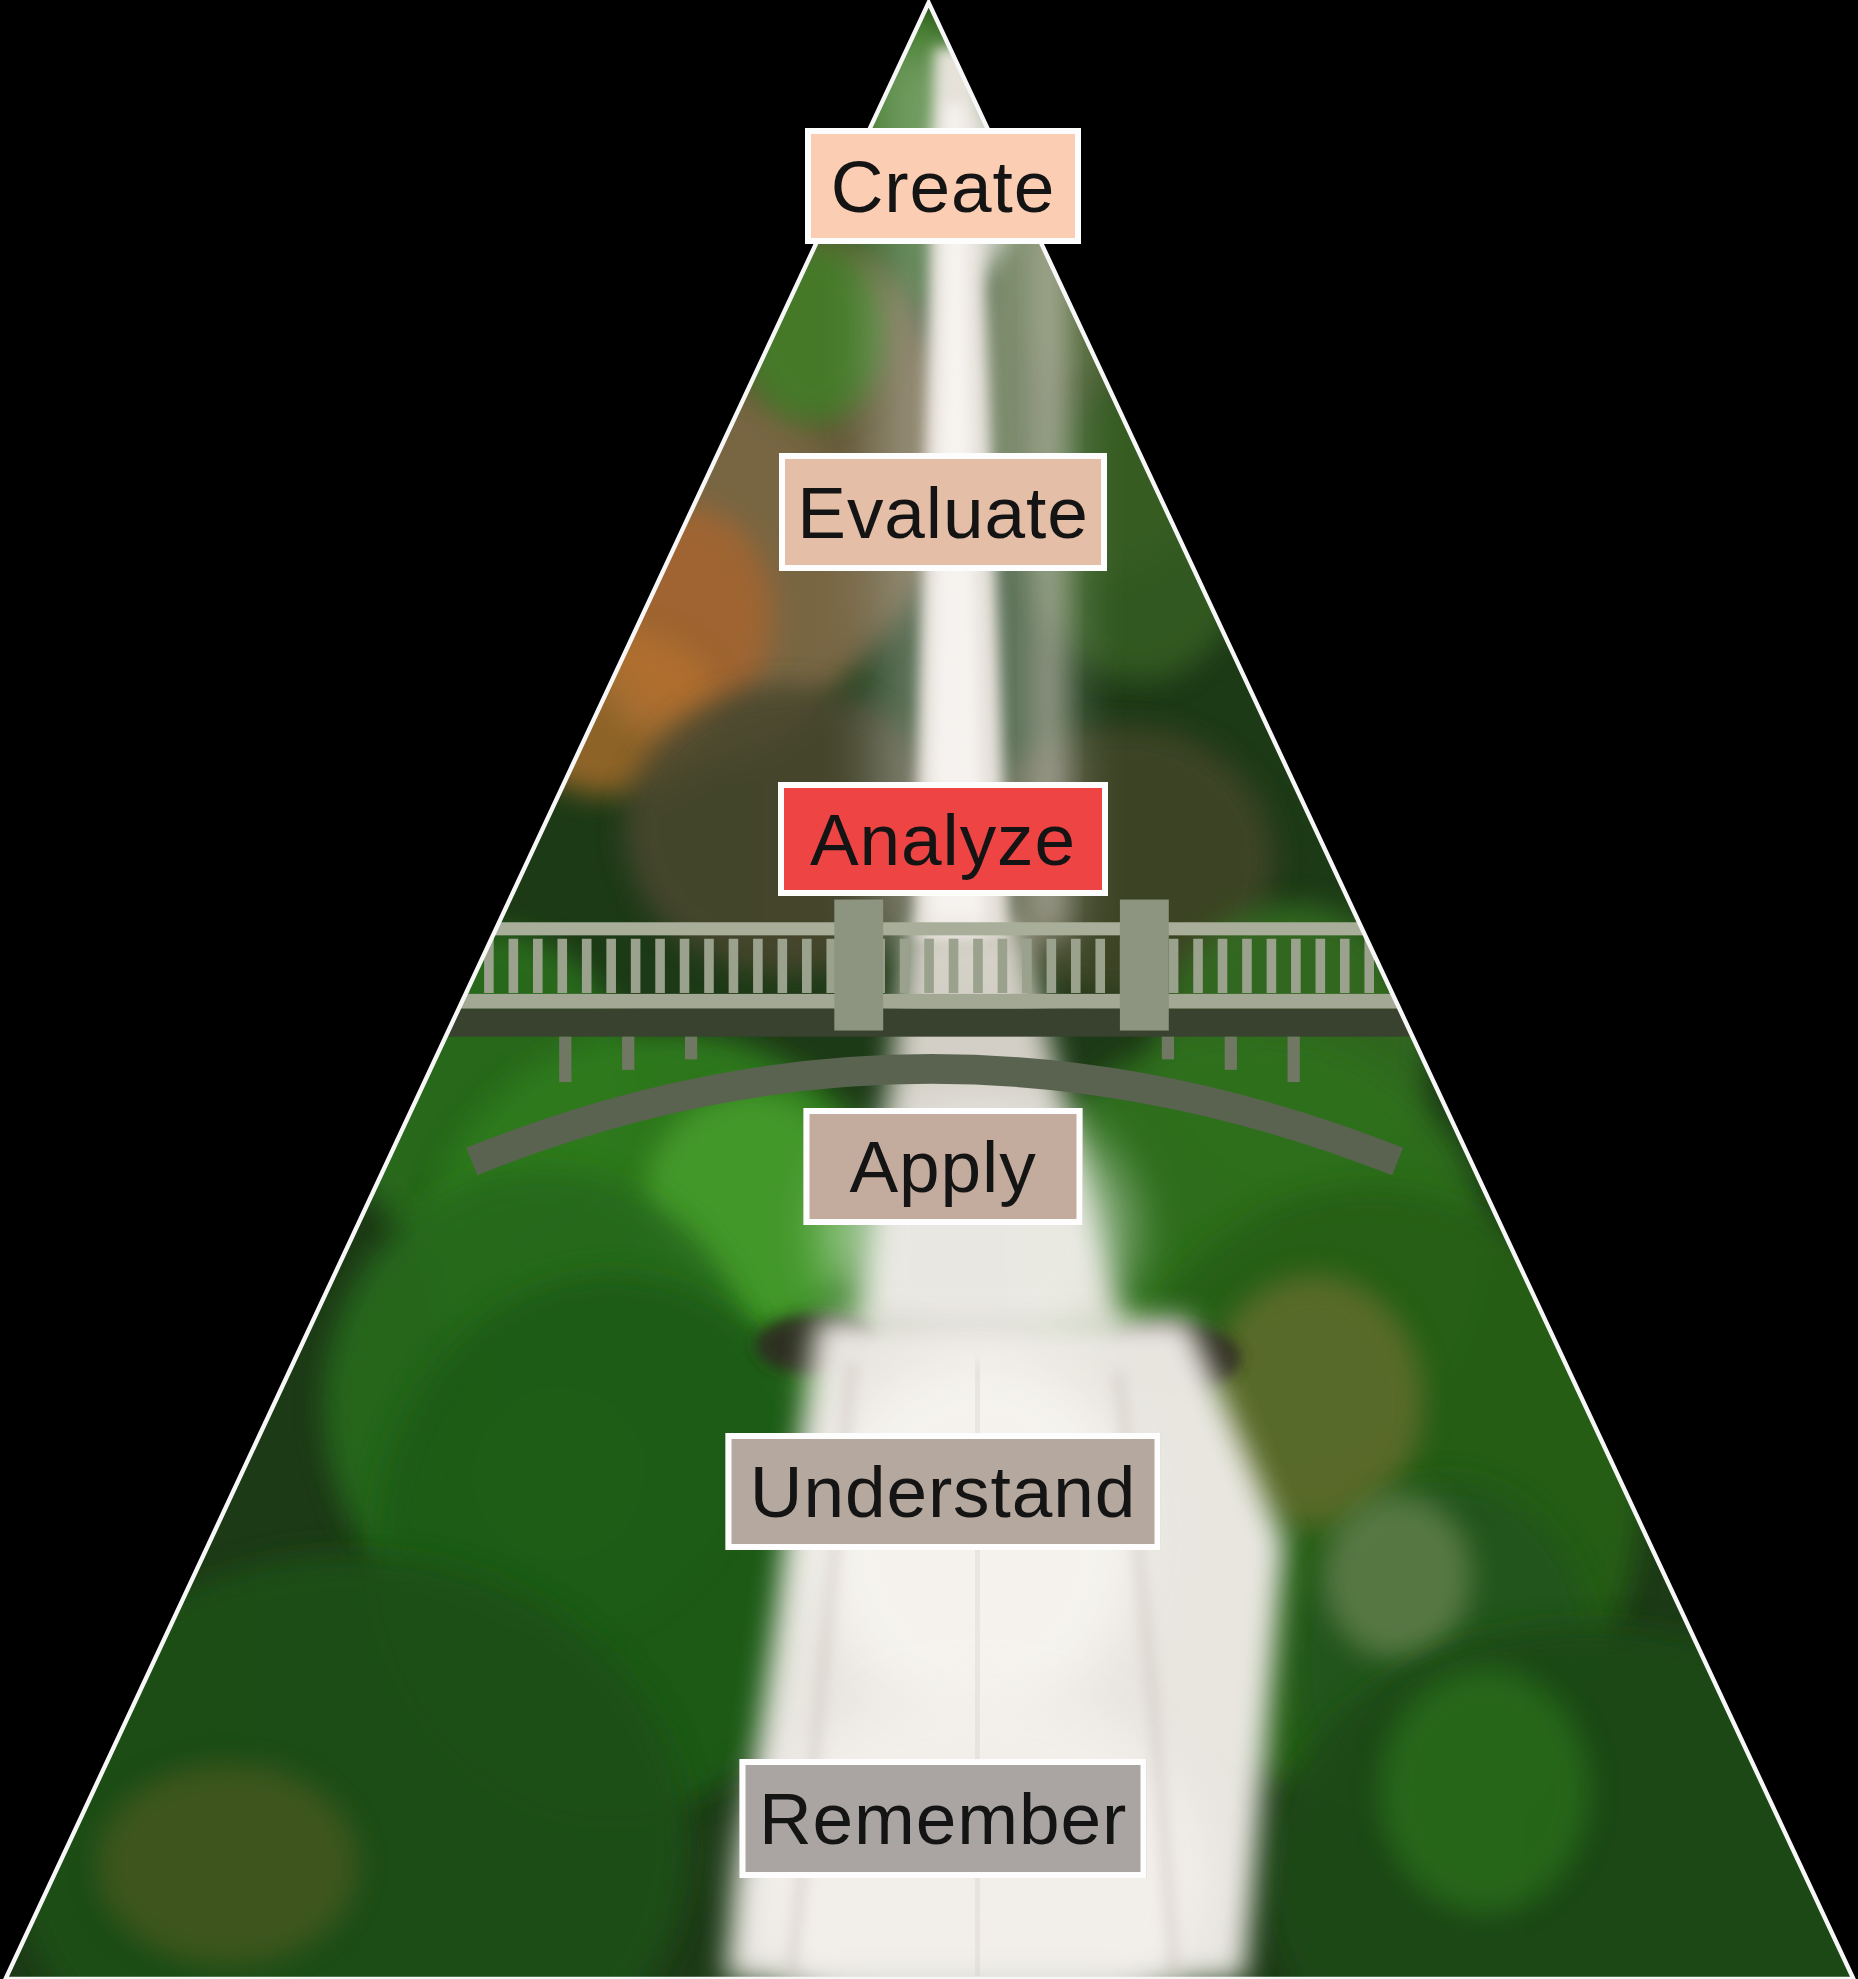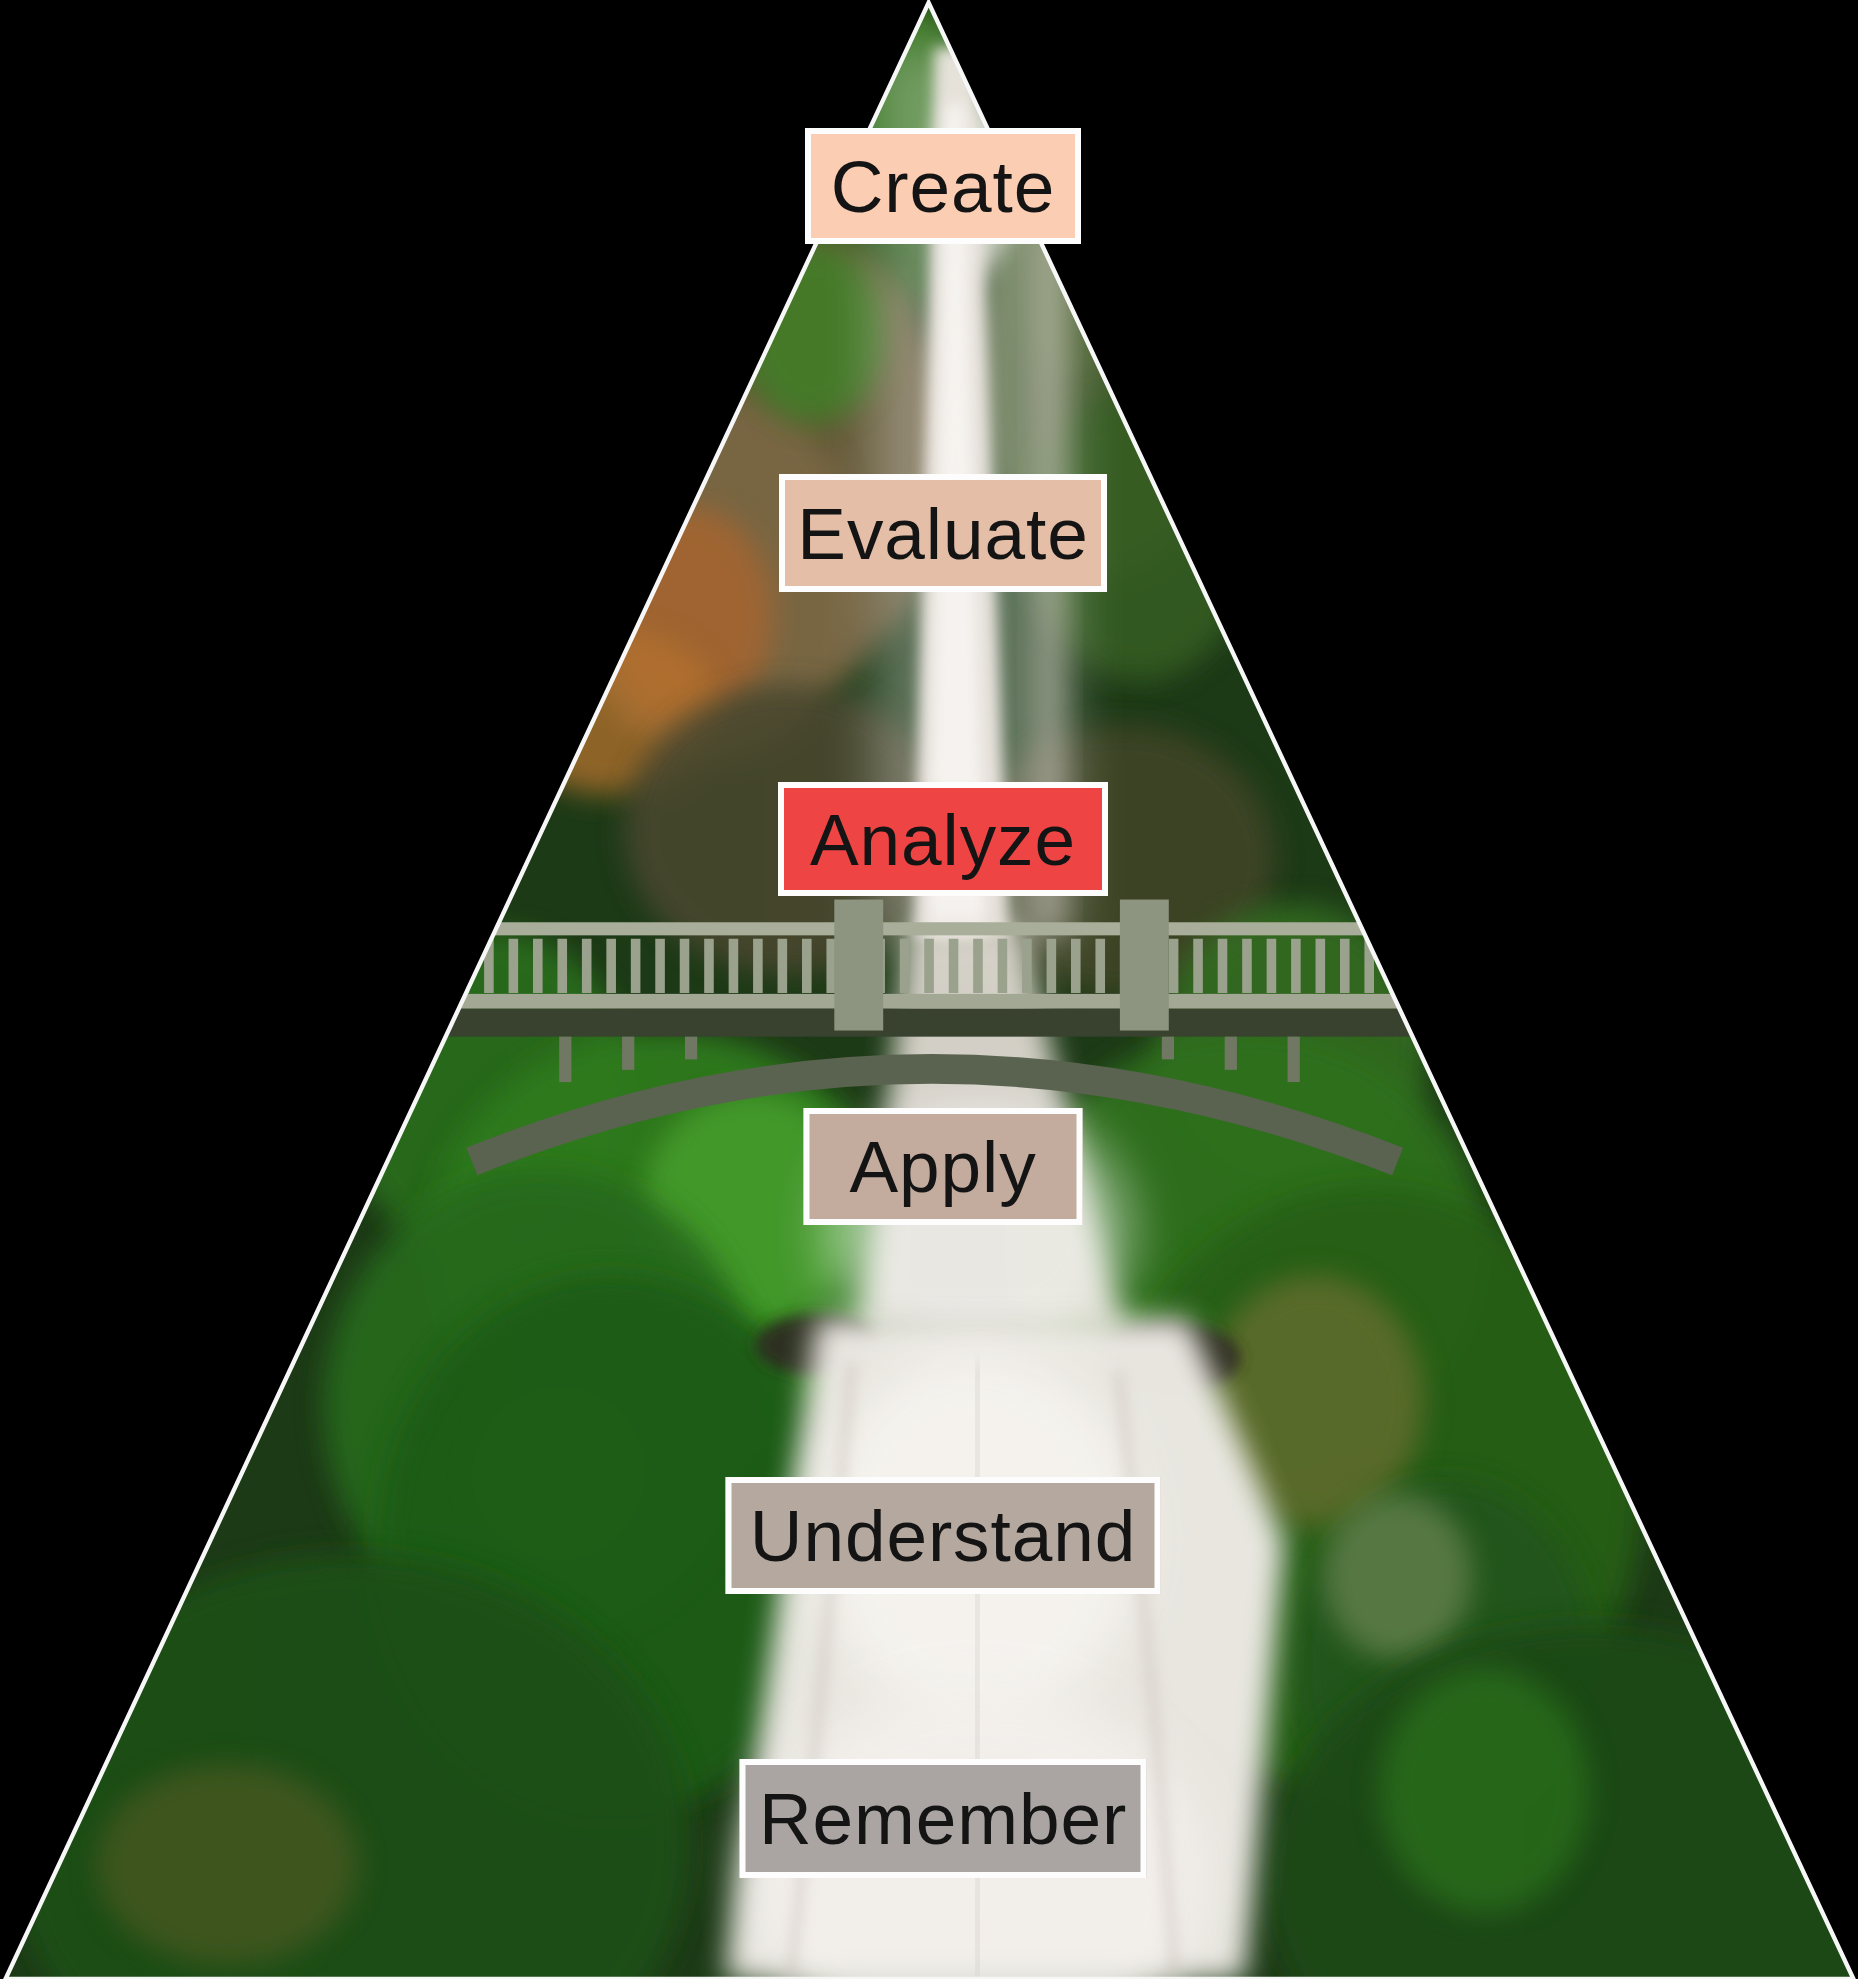--- a/index.html
+++ b/index.html
@@ -22,21 +22,21 @@
     color:#141414;
     font-size:73px;
     letter-spacing:0.9px;
     white-space:nowrap;
     z-index:5;
   }
   .level-0{top:128px;width:276px;height:116px;}
   .level-1{top:453px;width:328px;height:118px;}
   .level-2{top:782px;width:330px;height:114px;}
   .level-3{top:1108px;width:279px;height:117px;align-items:center;}
-  .level-4{top:1433px;width:435px;height:117px;margin-top:44px;}
+  .level-4{top:1433px;width:435px;height:117px;}
   .level-5{top:1759px;width:407px;height:119px;text-align:center;}
 </style>
 </head>
 <body>
 
 <div class="stage">
 
   <svg class="scene" width="1859" height="1979" viewBox="0 0 2128 2266" aria-hidden="true">
     <defs>
       <clipPath id="tri">
@@ -127,21 +127,21 @@
         <rect x="1474" y="1187" width="14" height="52" fill="#707863"></rect>
       </g>
     </g>
 
     <polygon points="1063,3 2122,2266 6,2266" fill="none" stroke="#f7f7f7" stroke-width="5"></polygon>
   </svg>
 
   <div class="level level-0" style="background-color: rgb(251, 205, 178);">
       <span>Create</span>
     </div>
-  <div class="level level-1" style="background-color: rgb(228, 190, 167); margin-top: 21px;">
+  <div class="level level-1" style="background-color: rgb(228, 190, 167);">
       <span>Evaluate</span>
     </div>
   <div class="level level-2" style="background-color: #ef4444;">
       <span>Analyze</span>
     </div>
   <div class="level level-3" style="background-color: rgb(195, 171, 158);">
       <span>Apply</span>
     </div>
   <div class="level level-4" style="background-color: rgb(181, 168, 159);">
       <span>Understand</span>

